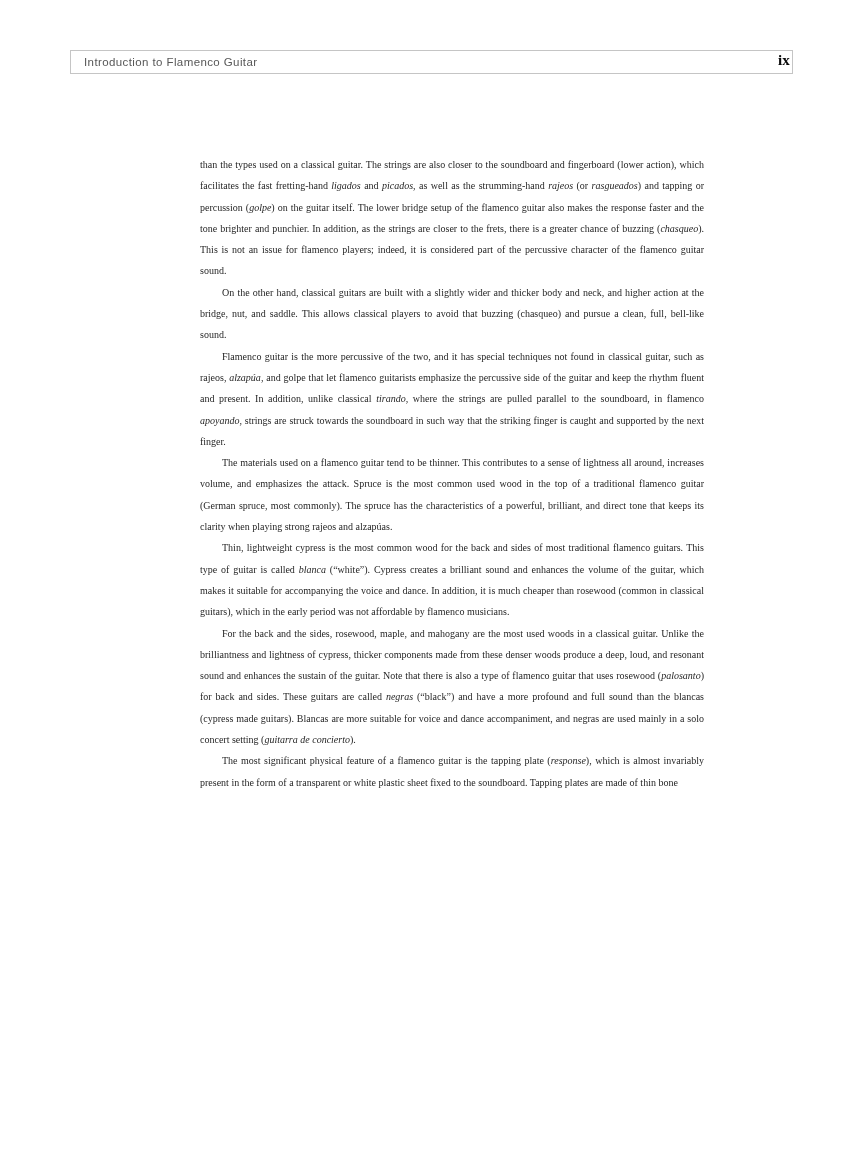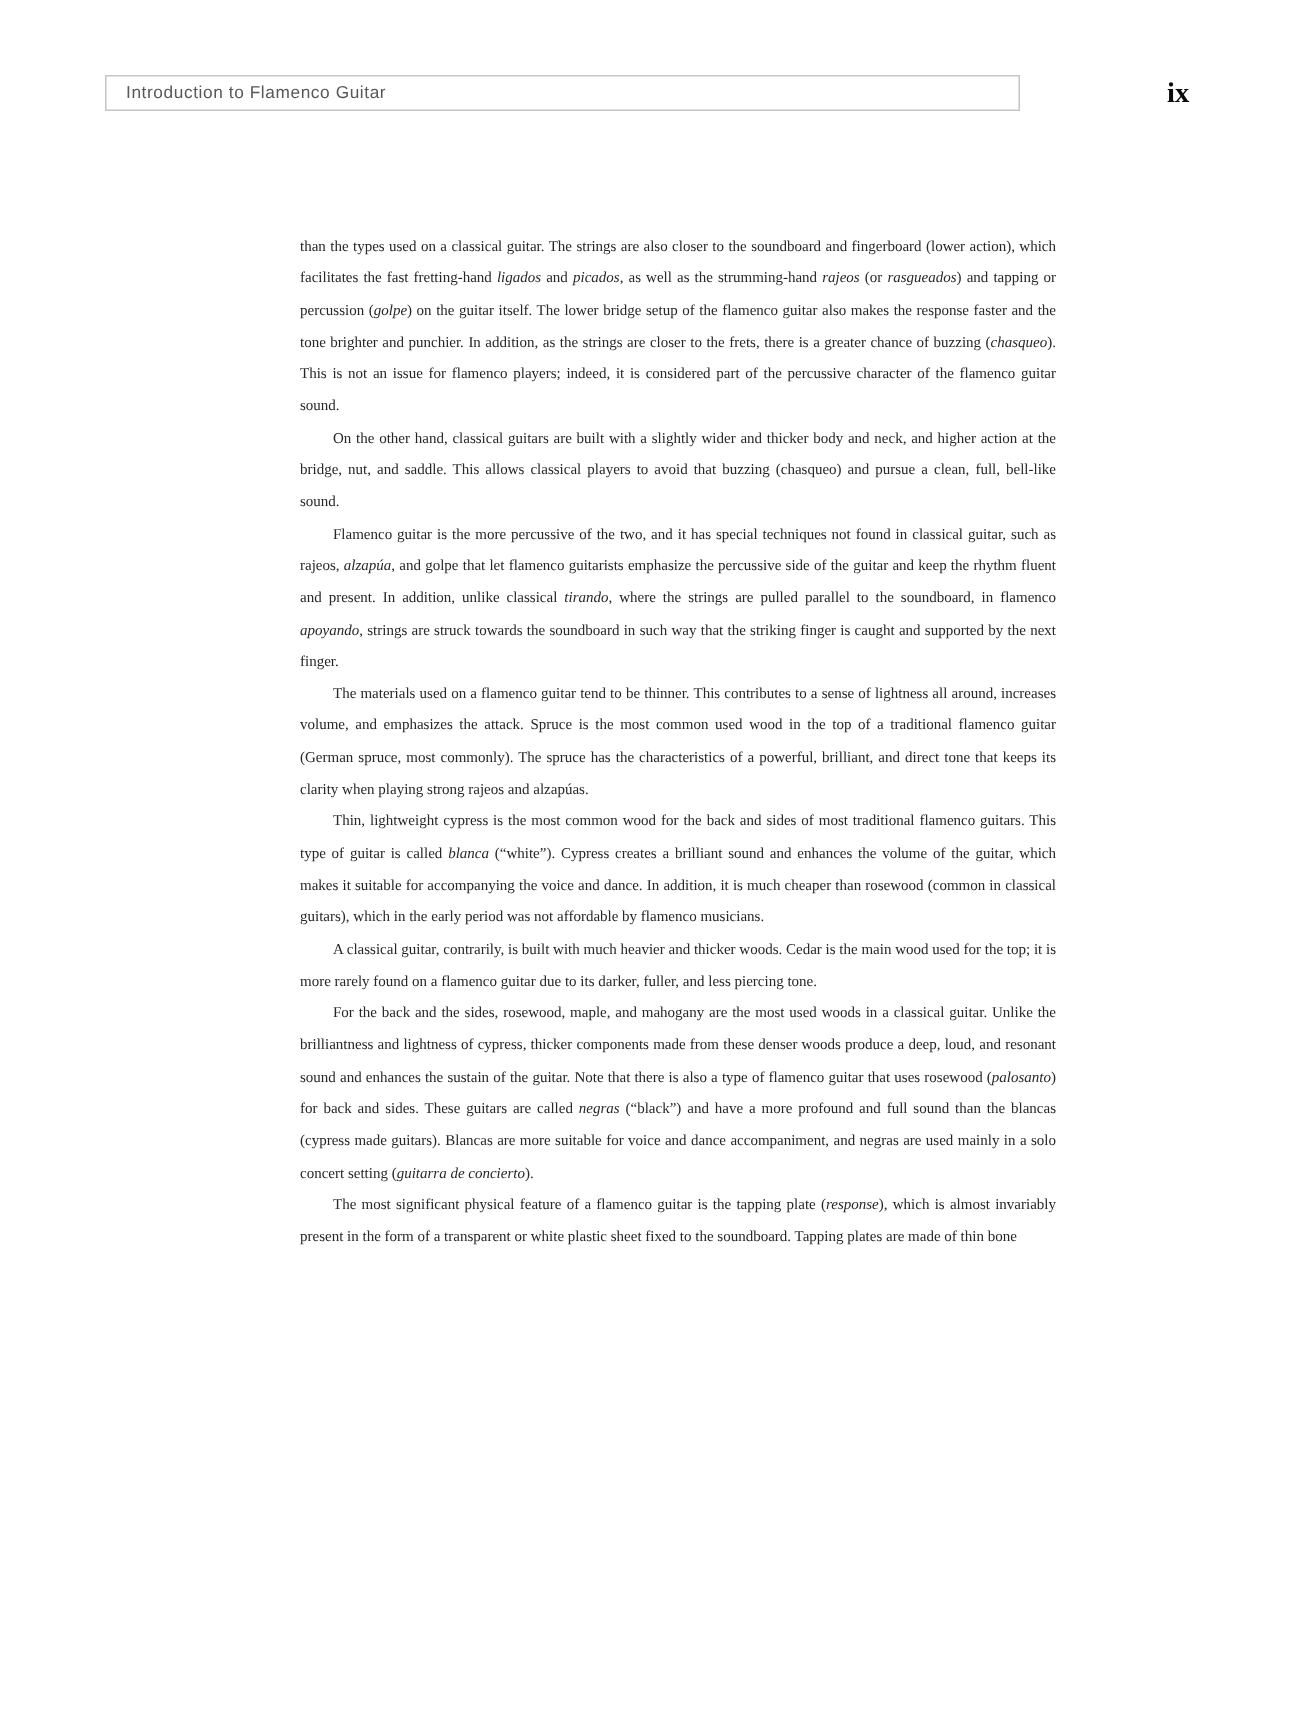--- a/index.html
+++ b/index.html
@@ -13,42 +13,42 @@
     height: 1152px;
     background: var(--page-bg, #ffffff);
     overflow: hidden;
     font-family: "Liberation Serif", serif;
   }
   
   #header-box {
     position: absolute;
     left: 70px;
     top: 50px;
-    width: 610px;
+    width: 723px;
     height: 24px;
     box-sizing: border-box;
     border: 1px solid var(--border-color, #c5c5c5);
     background: #ffffff;
     display: flex;
     align-items: center;
   }
   #running-title {
     padding-left: 13px;
     font-family: "Liberation Sans", sans-serif;
     font-size: 11.5px;
     letter-spacing: 0.4px;
     color: #575757;
     white-space: nowrap;
   }
   #page-number {
     position: absolute;
     left: 778px;
     top: 52px;
     font-family: "Liberation Serif", serif;
-    font-size: 19px;
+    font-size: 15px;
     font-weight: bold;
     color: #0a0a0a;
   }
   
   #text-column {
     position: absolute;
     left: 200px;
     top: 110px;
     width: 504px;
     color: var(--text-color, #262626);
@@ -78,18 +78,17 @@
   </div>
 
   <span id="page-number">ix</span>
 
   <div id="text-column">
       <p class="para"><span>than the types used on a classical guitar. The strings are also closer to the soundboard and fingerboard (lower action), which facilitates the fast fretting-hand </span><i>ligados</i><span> and </span><i>picados</i><span>, as well as the strumming-hand </span><i>rajeos</i><span> (or </span><i>rasgueados</i><span>) and tapping or percussion (</span><i>golpe</i><span>) on the guitar itself. The lower bridge setup of the flamenco guitar also makes the response faster and the tone brighter and punchier. In addition, as the strings are closer to the frets, there is a greater chance of buzzing (</span><i>chasqueo</i><span>). This is not an issue for flamenco players; indeed, it is considered part of the percussive character of the flamenco guitar sound.</span></p>
       <p class="para indent"><span>On the other hand, classical guitars are built with a slightly wider and thicker body and neck, and higher action at the bridge, nut, and saddle. This allows classical players to avoid that buzzing (chasqueo) and pursue a clean, full, bell-like sound.</span></p>
       <p class="para indent"><span>Flamenco guitar is the more percussive of the two, and it has special techniques not found in classical guitar, such as rajeos, </span><i>alzapúa</i><span>, and golpe that let flamenco guitarists emphasize the percussive side of the guitar and keep the rhythm fluent and present. In addition, unlike classical </span><i>tirando</i><span>, where the strings are pulled parallel to the soundboard, in flamenco </span><i>apoyando</i><span>, strings are struck towards the soundboard in such way that the striking finger is caught and supported by the next finger.</span></p>
       <p class="para indent"><span>The materials used on a flamenco guitar tend to be thinner. This contributes to a sense of lightness all around, increases volume, and emphasizes the attack. Spruce is the most common used wood in the top of a traditional flamenco guitar (German spruce, most commonly). The spruce has the characteristics of a powerful, brilliant, and direct tone that keeps its clarity when playing strong rajeos and alzapúas.</span></p>
       <p class="para indent"><span>Thin, lightweight cypress is the most common wood for the back and sides of most traditional flamenco guitars. This type of guitar is called </span><i>blanca</i><span> (“white”). Cypress creates a brilliant sound and enhances the volume of the guitar, which makes it suitable for accompanying the voice and dance. In addition, it is much cheaper than rosewood (common in classical guitars), which in the early period was not affordable by flamenco musicians.</span></p>
-      <p class="para indent"><span>A classical guitar, contrarily, is built with much heavier and thicker woods. Cedar is the main wood used for the top; it is more rarely found on a flamenco guitar due to its darker, fuller, and less piercing tone.</span></p>
       <p class="para indent"><span>For the back and the sides, rosewood, maple, and mahogany are the most used woods in a classical guitar. Unlike the brilliantness and lightness of cypress, thicker components made from these denser woods produce a deep, loud, and resonant sound and enhances the sustain of the guitar. Note that there is also a type of flamenco guitar that uses rosewood (</span><i>palosanto</i><span>) for back and sides. These guitars are called </span><i>negras</i><span> (“black”) and have a more profound and full sound than the blancas (cypress made guitars). Blancas are more suitable for voice and dance accompaniment, and negras are used mainly in a solo concert setting (</span><i>guitarra de concierto</i><span>).</span></p>
       <p class="para indent"><span>The most significant physical feature of a flamenco guitar is the tapping plate (</span><i>response</i><span>), which is almost invariably present in the form of a transparent or white plastic sheet fixed to the soundboard. Tapping plates are made of thin bone</span></p>
     </div>
 
 </div>
 
 </body></html>

